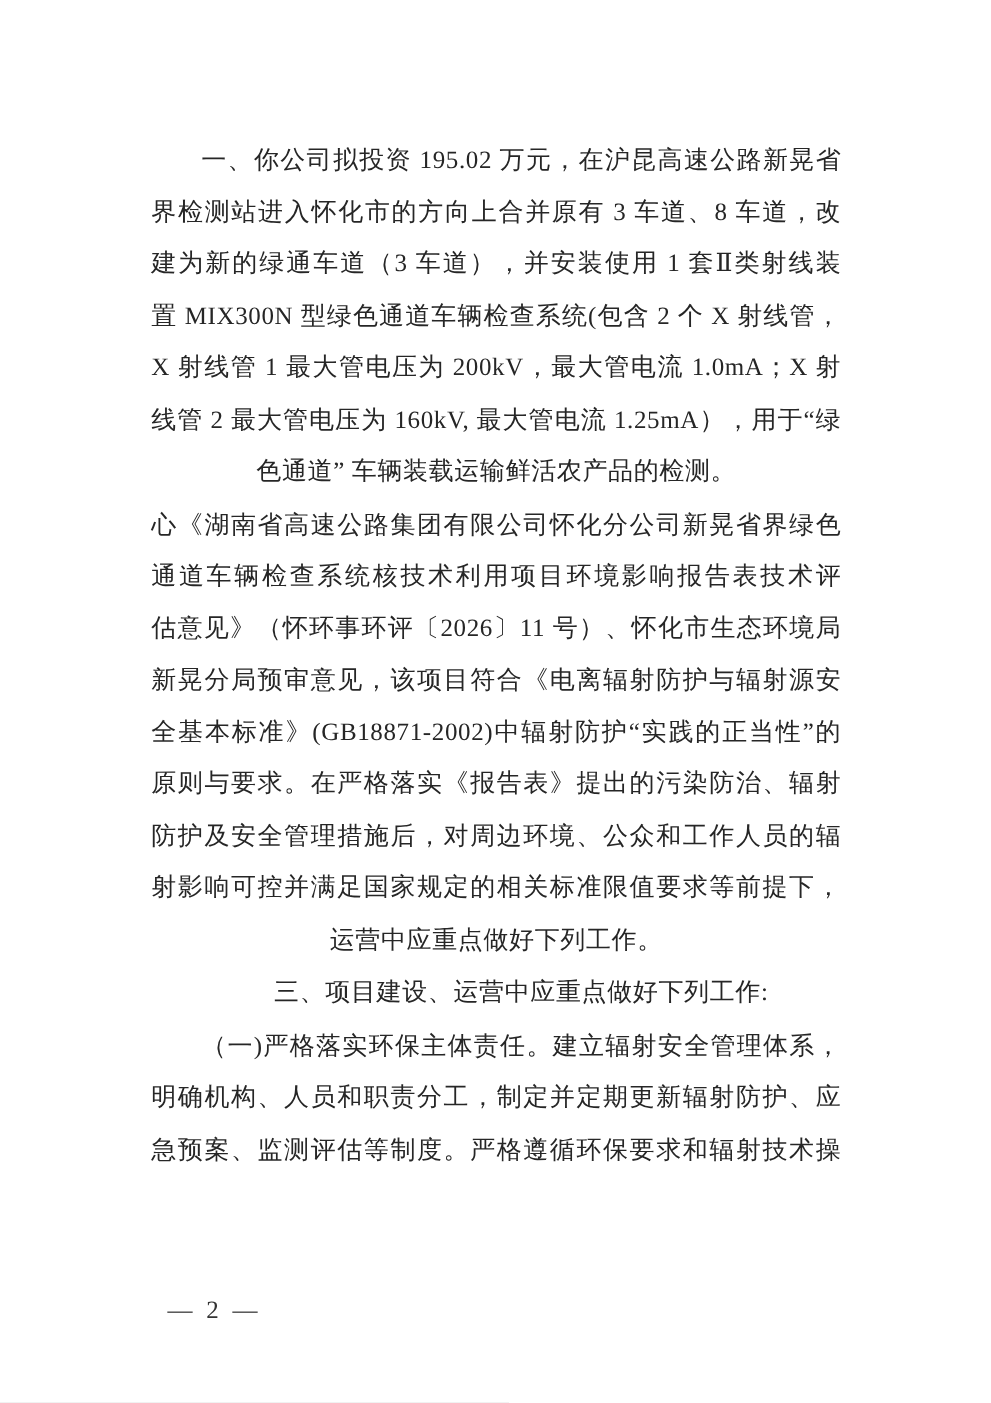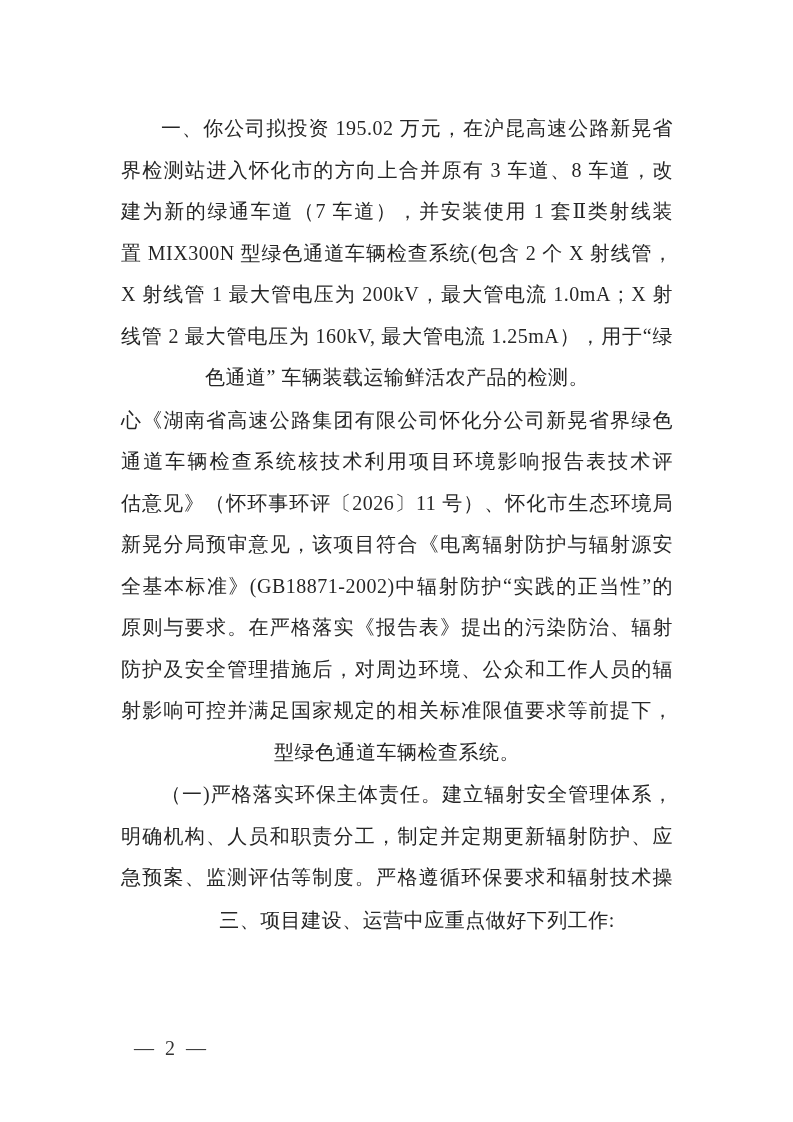--- a/index.html
+++ b/index.html
@@ -49,40 +49,40 @@
   }
 </style>
 </head>
 <body>
 
 <div class="page">
   <div class="text-block" id="text-block">
       <div class="para">
         <div class="line justify indent">一、你公司拟投资 195.02 万元，在沪昆高速公路新晃省</div>
         <div class="line justify">界检测站进入怀化市的方向上合并原有 3 车道、8 车道，改</div>
-        <div class="line justify">建为新的绿通车道（7 车道），并安装使用 1 套Ⅱ类射线装</div>
+        <div class="line justify">建为新的绿通车道（3 车道），并安装使用 1 套Ⅱ类射线装</div>
         <div class="line justify">置 MIX300N 型绿色通道车辆检查系统(包含 2 个 X 射线管，</div>
         <div class="line justify">X 射线管 1 最大管电压为 200kV，最大管电流 1.0mA；X 射</div>
         <div class="line justify">线管 2 最大管电压为 160kV, 最大管电流 1.25mA），用于“绿</div>
         <div class="line">色通道” 车辆装载运输鲜活农产品的检测。</div>
       </div>
       <div class="para">
         <div class="line justify">心《湖南省高速公路集团有限公司怀化分公司新晃省界绿色</div>
         <div class="line justify">通道车辆检查系统核技术利用项目环境影响报告表技术评</div>
         <div class="line justify">估意见》（怀环事环评〔2026〕11 号）、怀化市生态环境局</div>
         <div class="line justify">新晃分局预审意见，该项目符合《电离辐射防护与辐射源安</div>
         <div class="line justify">全基本标准》(GB18871-2002)中辐射防护“实践的正当性”的</div>
         <div class="line justify">原则与要求。在严格落实《报告表》提出的污染防治、辐射</div>
         <div class="line justify">防护及安全管理措施后，对周边环境、公众和工作人员的辐</div>
         <div class="line justify">射影响可控并满足国家规定的相关标准限值要求等前提下，</div>
-        <div class="line">型绿色通道车辆检查系统。</div>
+        <div class="line">运营中应重点做好下列工作。</div>
+      </div>
+      <div class="para">
+        <div class="line indent">三、项目建设、运营中应重点做好下列工作:</div>
       </div>
       <div class="para">
         <div class="line justify indent">（一)严格落实环保主体责任。建立辐射安全管理体系，</div>
         <div class="line justify">明确机构、人员和职责分工，制定并定期更新辐射防护、应</div>
         <div class="line justify">急预案、监测评估等制度。严格遵循环保要求和辐射技术操</div>
       </div>
-      <div class="para">
-        <div class="line indent">三、项目建设、运营中应重点做好下列工作:</div>
-      </div>
     </div>
   <div class="page-footer">— 2 —</div>
 </div>
 
 </body></html>

